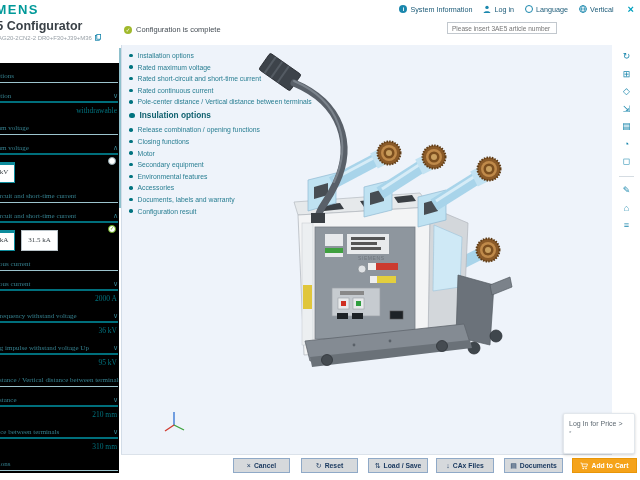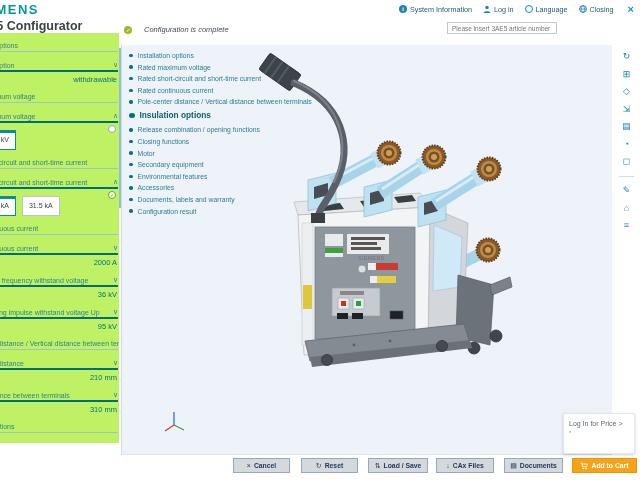--- a/index.html
+++ b/index.html
@@ -10,26 +10,26 @@
   .logo{position:absolute;left:-30px;top:2px;font-size:13px;font-weight:bold;letter-spacing:1.5px;color:#009999;}
   .toplinks{position:absolute;top:4px;right:6px;display:flex;align-items:center;gap:11px;font-size:7.2px;color:#1b5a77;}
   .tlink{display:flex;align-items:center;gap:3px;cursor:pointer;}
   .ico-info{width:8px;height:8px;border-radius:50%;background:#1a87ad;color:#fff;font-size:6px;font-weight:bold;text-align:center;line-height:8px;}
   .ico-ring{width:6px;height:6px;border:1.6px solid #1a87ad;border-radius:50%;}
   .closex{color:#00a0bf;font-size:11px;font-weight:bold;margin-left:3px;cursor:pointer;line-height:10px;}
 
   
   .pgtitle{position:absolute;left:-28px;top:19px;font-size:12.5px;font-weight:bold;color:#3a4147;}
   .artnum{position:absolute;left:-20px;top:34px;font-size:6px;color:#98a0a7;display:flex;align-items:center;gap:3px;white-space:nowrap;}
-  .status{position:absolute;left:124px;top:25px;display:flex;align-items:center;gap:12px;font-size:7.5px;color:#454d54;font-style:italic;}
+  .status{position:absolute;left:124px;top:25px;display:flex;align-items:center;gap:4px;font-size:7.5px;color:#454d54;}
   .stdot{width:8px;height:8px;border-radius:50%;background:#a0b92c;color:#fff;font-size:5.5px;text-align:center;line-height:8px;}
   .artinput{position:absolute;left:447px;top:22px;width:110px;height:12px;border:1px solid #c2c8ce;font-size:6.5px;padding:0 4px;color:#6b747c;box-sizing:border-box;font-family:"Liberation Sans",sans-serif;}
 
   
-  .sidebar{position:absolute;left:0;top:33px;width:119px;height:410px;background:#bef264;overflow:hidden;}
+  .sidebar{position:absolute;left:0;top:63px;width:119px;height:410px;background:#000000;overflow:hidden;font-family:Liberation Serif, serif;}
   .sbin{position:absolute;left:-40px;top:0;width:158px;}
   .sb-sec{margin-top:9px;font-size:7px;color:#35808f;border-bottom:1px solid #9cc4cd;padding-bottom:2px;white-space:nowrap;}
   .sb-fld{margin-top:9px;position:relative;}
   .sb-lr{display:flex;justify-content:space-between;align-items:flex-end;font-size:7px;color:#35808f;white-space:nowrap;cursor:pointer;}
   .chev{font-size:7px;color:#35808f;}
   .sb-bar{height:2px;background:#006f7c;margin-top:1px;}
   .sb-val{text-align:right;font-size:7.5px;color:#00737f;padding:3px 1px 0;white-space:nowrap;}
   .chips{display:flex;gap:6px;margin-top:7px;}
   .chip{background:#fff;border:1px solid #b9c3c8;color:#3c4348;font-size:7px;padding:5px 6px 6px;cursor:pointer;white-space:nowrap;}
   .chip.sel{border:1px solid #0d8c9c;border-top:3px solid #0d8c9c;padding-top:3px;}
@@ -87,21 +87,21 @@
     <span class="tlink">
       <span class="ico-ring"></span>
       <span>Language</span>
     </span>
     <span class="tlink">
       <svg width="8" height="8" viewBox="0 0 8 8">
           <circle cx="4" cy="4" r="3.4" fill="none" stroke="#1a87ad" stroke-width="1"></circle>
           <ellipse cx="4" cy="4" rx="1.5" ry="3.4" fill="none" stroke="#1a87ad" stroke-width="0.7"></ellipse>
           <line x1="0.6" y1="4" x2="7.4" y2="4" stroke="#1a87ad" stroke-width="0.7"></line>
         </svg>
-      <span>Closing</span>
+      <span>Vertical</span>
     </span>
     <span class="closex">×</span>
   </div>
 
   <div class="pgtitle">3AE5 Configurator</div>
   <div class="artnum">
     <span>3AE52AG20-2CN2-2 DR0+F30+J39+M36</span>
     <svg width="6" height="7" viewBox="0 0 6 7">
         <rect x="0.5" y="1.5" width="3.8" height="4.8" fill="none" stroke="#1a87ad" stroke-width="0.8"></rect>
         <rect x="1.8" y="0.4" width="3.8" height="4.8" fill="#fff" stroke="#1a87ad" stroke-width="0.8"></rect>

